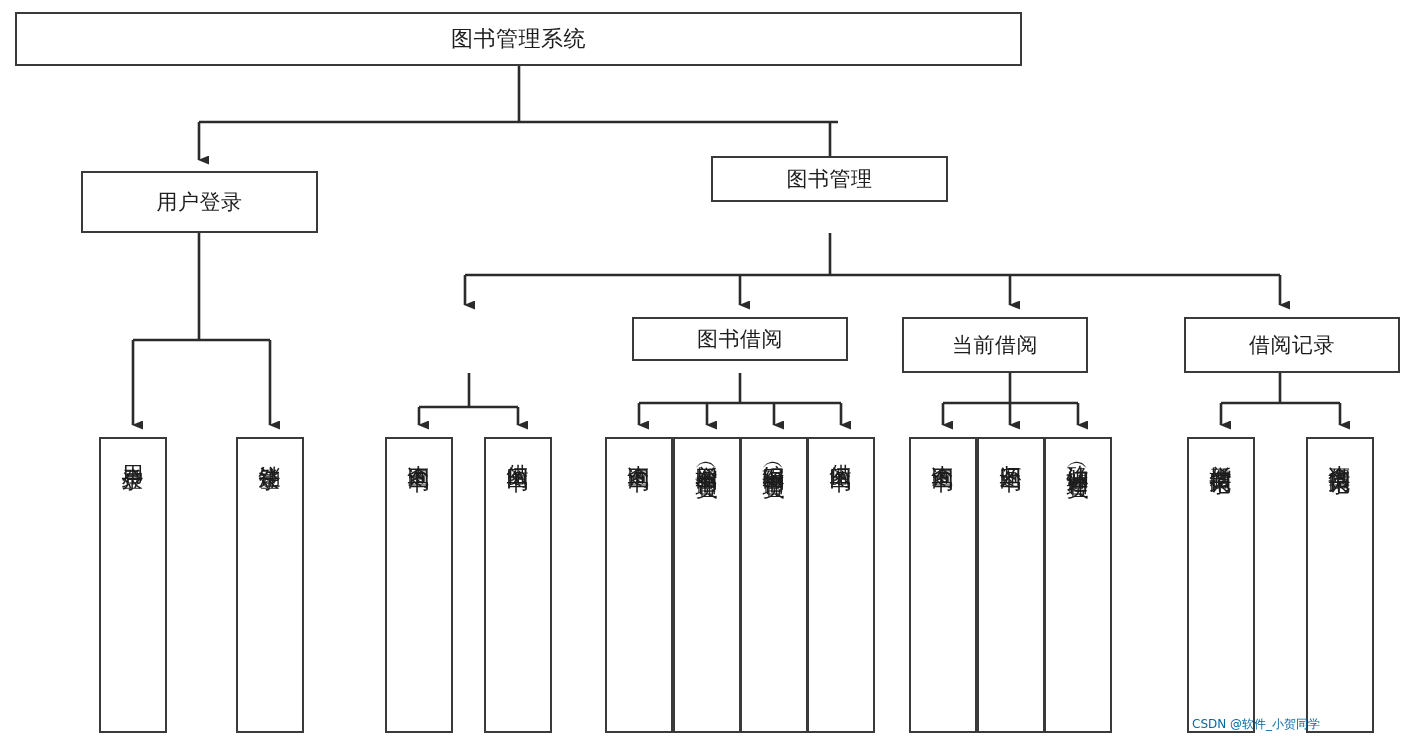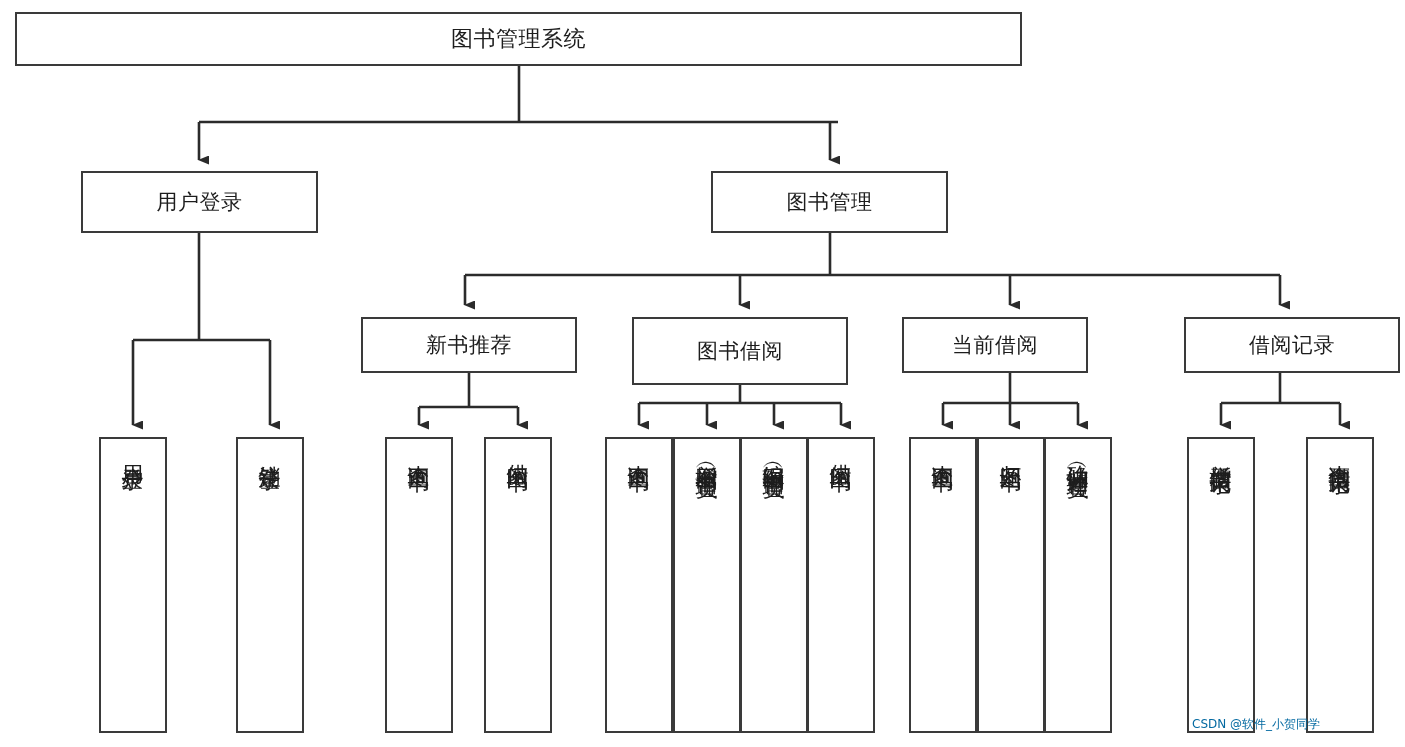--- a/index.html
+++ b/index.html
@@ -115,28 +115,25 @@
     </g>
   </svg>
 
   <div class="node horiz root" style="left:15px;top:12px;width:1007px;height:54px;">
     <span class="label">图书管理系统</span>
   </div>
 
   <div class="node horiz" style="left:81px;top:171px;width:237px;height:62px;">
     <span class="label">用户登录</span>
   </div>
-  <div class="node horiz" style="left:711px;top:171px;width:237px;height:62px;">
+  <div class="node horiz" style="left:711px;top:156px;width:237px;height:46px;">
     <span class="label">图书管理</span>
   </div>
 
-  <div class="node horiz" style="left:361px;top:317px;width:216px;height:56px;">
-    <span class="label">新书推荐</span>
-  </div>
-  <div class="node horiz" style="left:632px;top:317px;width:216px;height:68px;">
+  <div class="node horiz" style="left:632px;top:317px;width:216px;height:44px;">
     <span class="label">图书借阅</span>
   </div>
   <div class="node horiz" style="left:902px;top:317px;width:186px;height:56px;">
     <span class="label">当前借阅</span>
   </div>
   <div class="node horiz" style="left:1172px;top:317px;width:216px;height:56px;margin-left:12px;">
     <span class="label">借阅记录</span>
   </div>
 
   <div class="node vert" style="left:99px;top:437px;width:68px;height:296px;">

